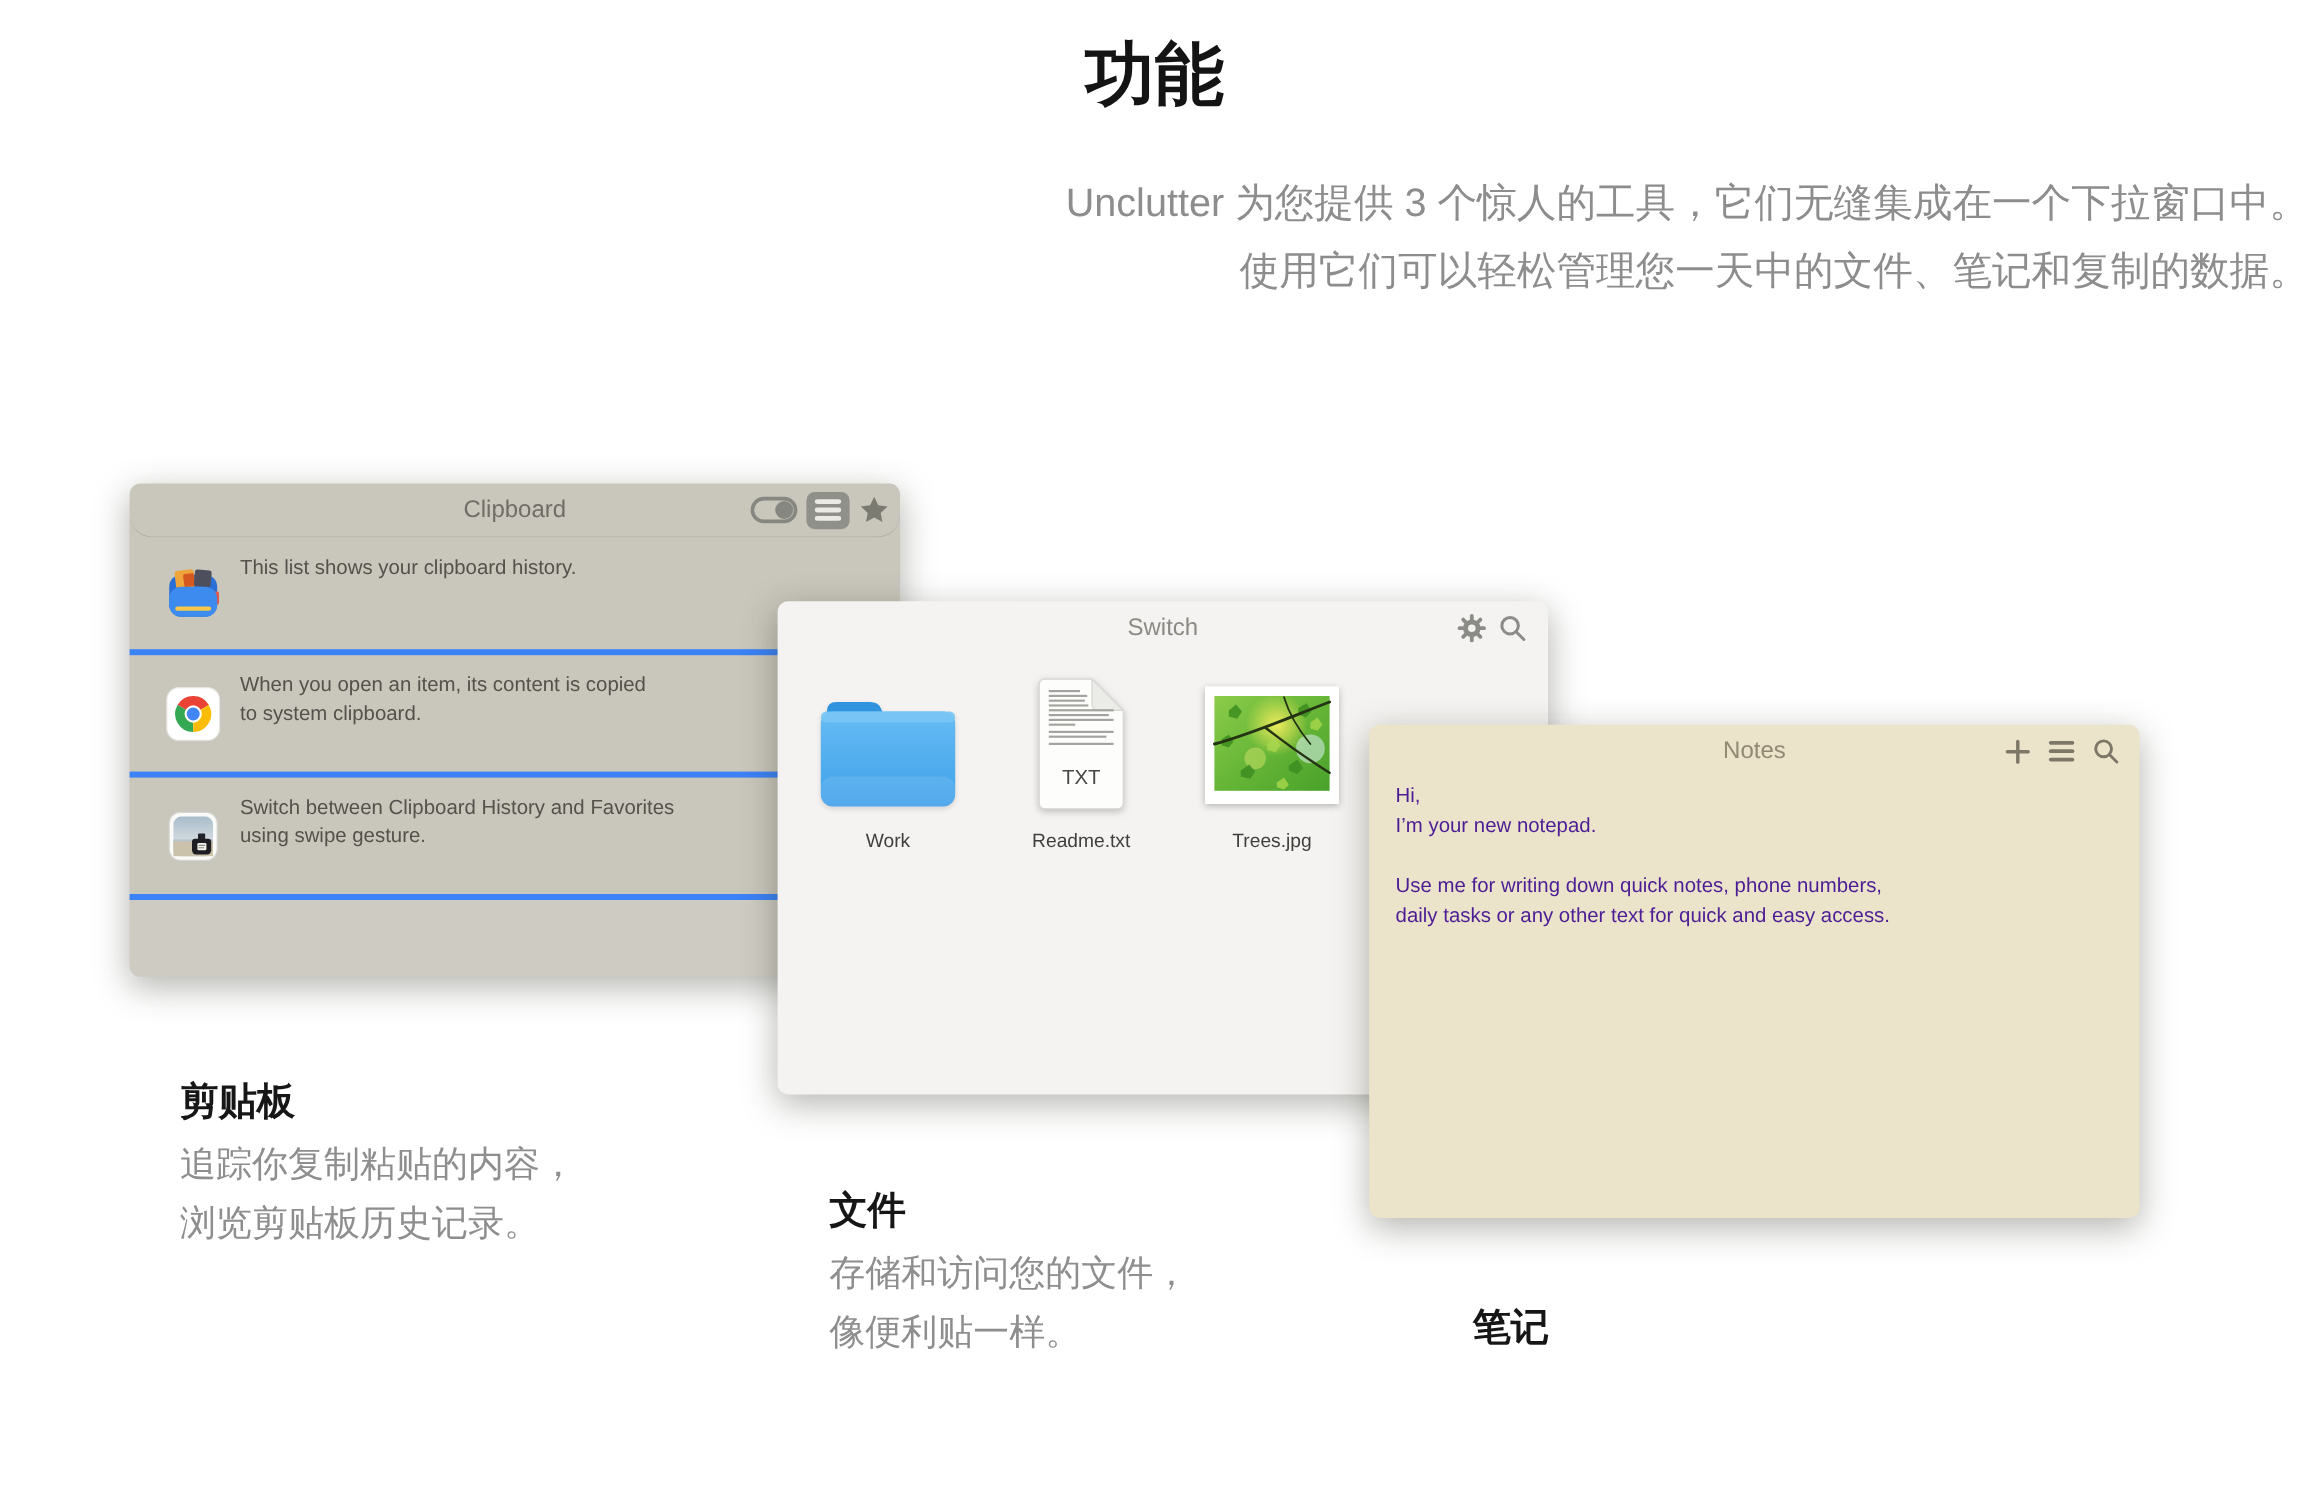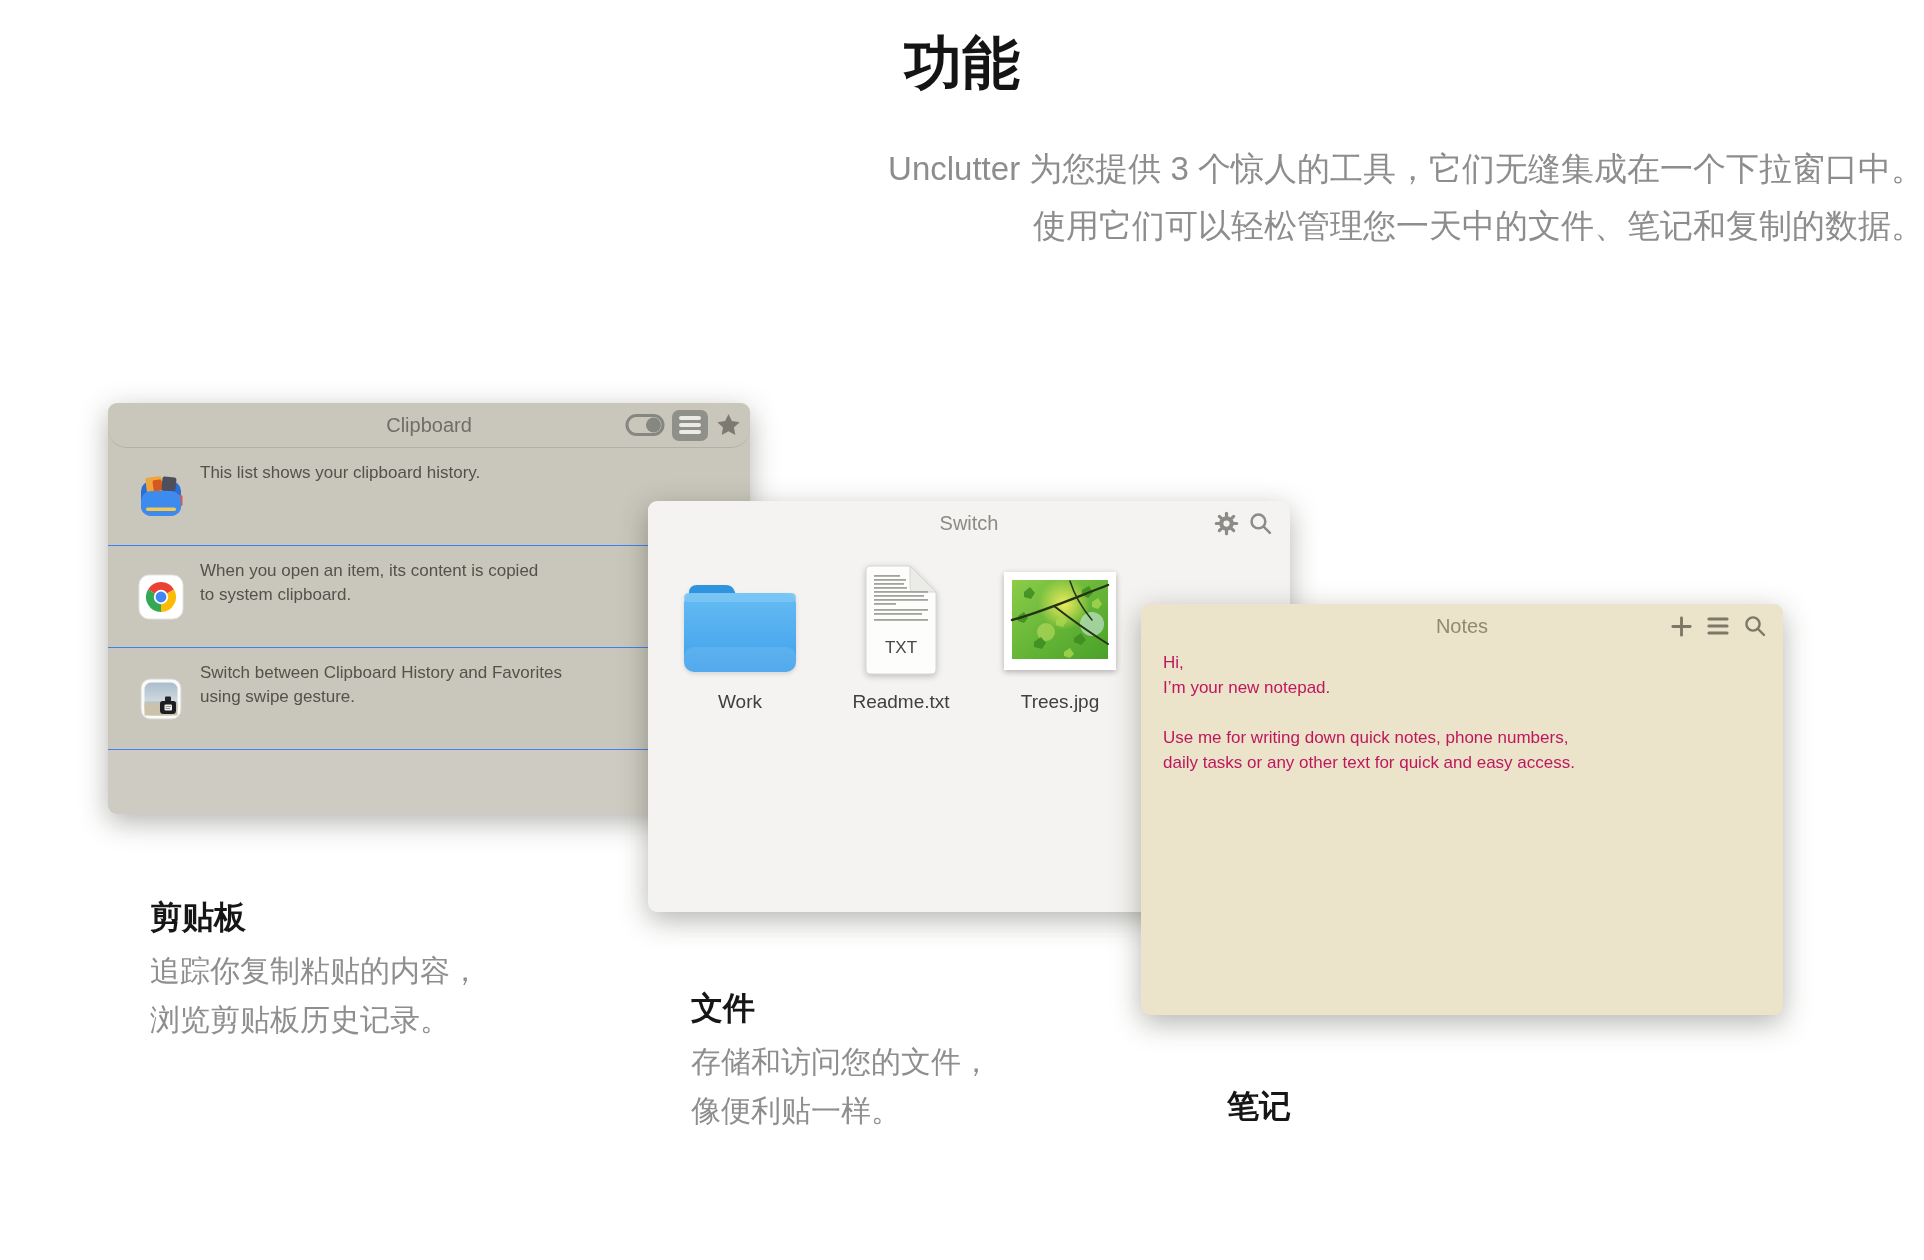--- a/index.html
+++ b/index.html
@@ -19,54 +19,54 @@
   .panel-header{position:relative;height:44px;border-radius:19px;}
   .panel-title{position:absolute;left:0;top:0;width:100%;height:44px;line-height:44px;
                text-align:center;font-size:20px;}
   .header-icons{position:absolute;top:0;height:44px;display:flex;align-items:center;}
 
   
   .panel-clipboard{left:108px;top:403px;background:#c9c6bc;z-index:1;}
   .panel-clipboard .panel-header{border-bottom:1px solid #b3b0a7;}
   .panel-clipboard .panel-title{color:#6f6e67;}
   .panel-clipboard .header-icons{right:8px;gap:7px;}
-  .clip-row{position:relative;border-bottom:1px solid #3b82f6;box-sizing:border-box;}
+  .clip-row{position:relative;border-bottom:5px solid #3b82f6;box-sizing:border-box;}
   .clip-row.r1{height:98px;}
   .clip-row.r2{height:102px;}
   .clip-row.r3{height:102px;}
   .clip-footer{height:64px;background:rgba(255,255,255,.10);}
   .clip-row-icon{position:absolute;left:30px;top:50%;transform:translateY(-50%);
                  width:46px;height:46px;}
   .clip-row-text{position:absolute;left:92px;top:13px;font-size:17px;line-height:24px;
                  color:#53524b;}
   .listview-btn{width:36px;height:31px;background:#90908a;border-radius:7px;
                 display:flex;flex-direction:column;justify-content:center;
                 align-items:center;gap:3.5px;}
   .listview-btn i{display:block;width:22px;height:3.5px;background:#eceae4;border-radius:2px;}
 
   
   .panel-files{left:648px;top:501px;background:#f4f3f1;z-index:2;}
   .panel-files .panel-title{color:#8b8b85;}
   .panel-files .header-icons{right:17px;gap:9px;}
   .file-item{position:absolute;top:56px;width:150px;text-align:center;}
   .file-item .icon-box{height:118px;display:flex;align-items:flex-end;justify-content:center;}
-  .file-item .file-label{margin-top:16px;font-size:19px;line-height:22px;color:#403f3c;}
+  .file-item .file-label{margin-top:16px;font-size:16px;line-height:22px;color:#403f3c;}
   .item-work{left:17px;}
   .item-readme{left:178px;}
   .item-trees{left:337px;}
   .txt-shadow{filter:drop-shadow(0 2px 3px rgba(0,0,0,.22));}
   .img-frame{box-shadow:0 2px 6px rgba(0,0,0,.28);line-height:0;margin-bottom:5px;}
   .folder-shadow{filter:drop-shadow(0 2px 2px rgba(0,0,0,.12));}
 
   
   .panel-notes{left:1141px;top:604px;background:#ebe3ca;z-index:3;}
   .panel-notes .panel-title{color:#908a74;}
   .panel-notes .header-icons{right:16px;gap:13px;}
   .notes-body{position:absolute;left:22px;top:46px;right:24px;font-size:17px;
-              line-height:25px;color:#be185d;}
+              line-height:25px;color:#4c1d95;}
   .notes-body div{min-height:25px;}
 
   
   .section-label{position:absolute;}
   .section-label h3{margin:0 0 10px 0;font-size:32px;line-height:38px;font-weight:700;color:#161616;}
   .section-label p{margin:0;font-size:30px;line-height:49px;color:#8e8e8e;}
   .label-clipboard{left:150px;top:898px;}
   .label-files{left:691px;top:989px;}
   .label-notes{left:1227px;top:1087px;}
 </style>

